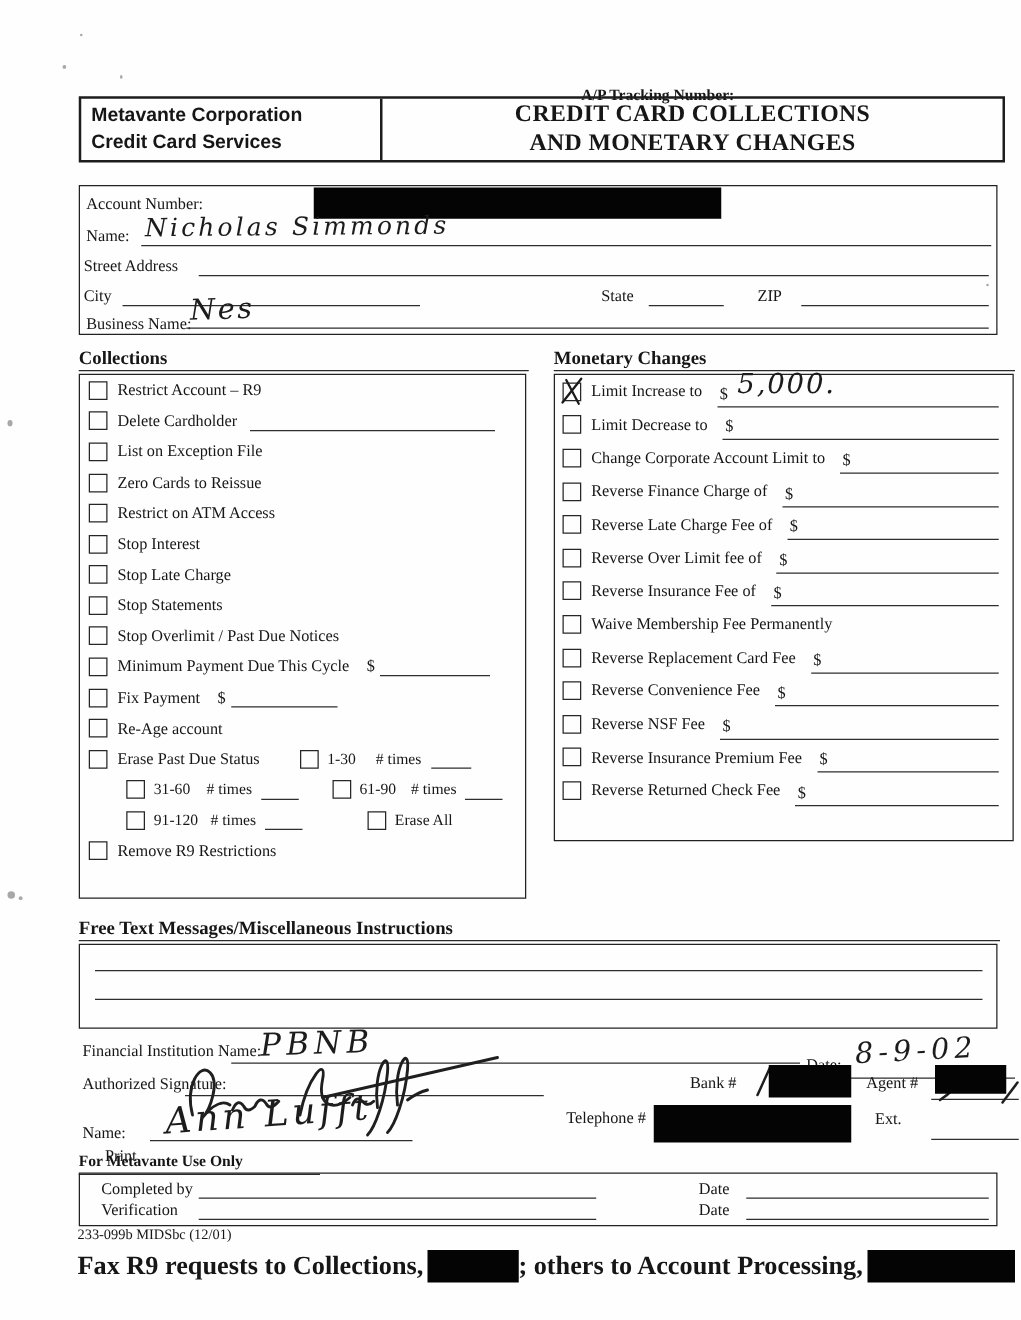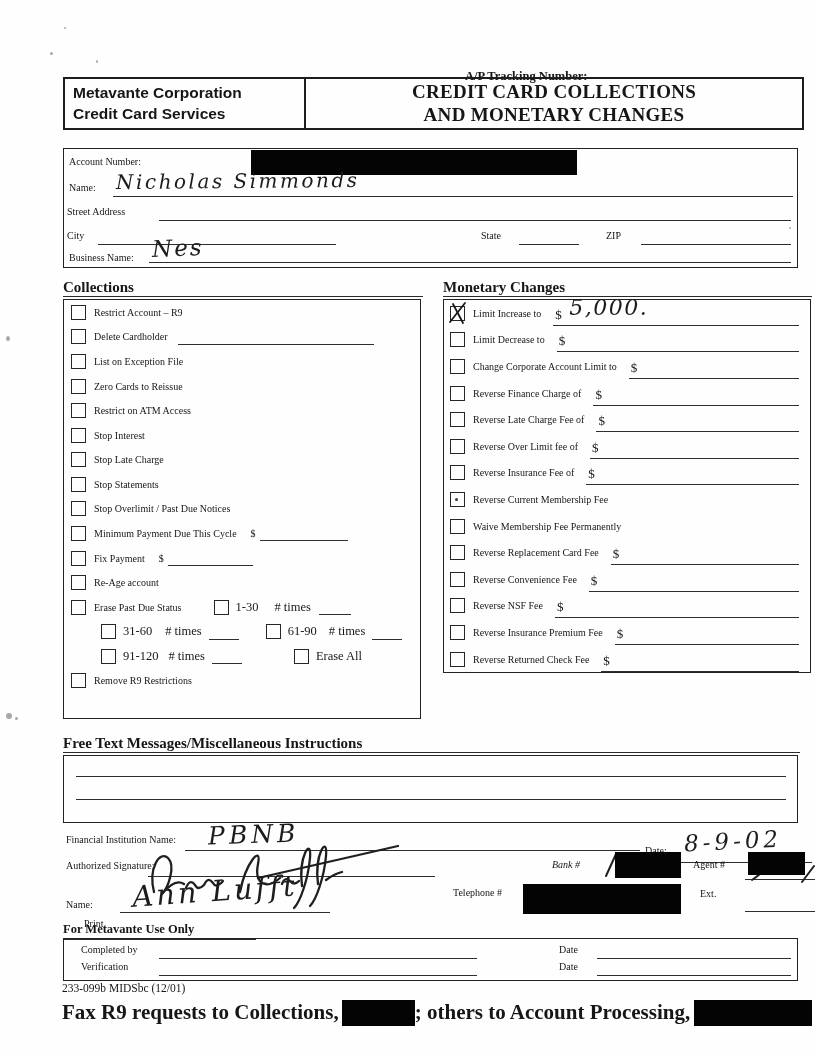--- a/index.html
+++ b/index.html
@@ -1,19 +1,19 @@
 <!DOCTYPE html>
 <html><head>
 <meta charset="utf-8">
 <style>
   html,body{margin:0;padding:0;background:#ffffff;}
   .page{position:relative;width:817px;height:1056px;background:#fefefe;
         font-family:"Liberation Serif",serif;color:#161616;overflow:hidden;}
   .abs{position:absolute;}
-  .lbl{font-size:10px;line-height:1.1;}
+  .lbl{font-size:13px;line-height:1.1;}
   .bold{font-weight:bold;}
   .ln{position:absolute;border-bottom:1.6px solid #2d2d2d;}
   .redact{position:absolute;background:#040404;}
   .box{position:absolute;border:1.8px solid #222;}
   .hw{font-family:"DejaVu Serif",serif;font-style:italic;color:#1c1c1c;white-space:nowrap;}
   
   .hdrbox{position:absolute;left:63px;top:77px;width:737px;height:49px;border:2px solid #1d1d1d;display:flex;}
   .hdr-left{width:231px;border-right:2px solid #1d1d1d;padding:4px 0 0 8px;
             font-family:"Liberation Sans",sans-serif;font-weight:bold;font-size:15.5px;line-height:1.35;}
   .hdr-right{flex:1;text-align:center;font-weight:bold;font-size:19px;line-height:1.2;padding-top:2px;letter-spacing:.3px;}
@@ -225,26 +225,20 @@
         </span>
       </div>
     <div class="m-row">
         <span class="cb"></span>
         <span class="lbl">Reverse Insurance Fee of</span>
         <span class="amt">
           <span class="dollar">$</span>
         </span>
       </div>
     <div class="m-row">
-        <span class="cb">
-          <span class="dotmark"></span>
-        </span>
-        <span class="lbl">Reverse Current Membership Fee</span>
-      </div>
-    <div class="m-row">
         <span class="cb"></span>
         <span class="lbl">Waive Membership Fee Permanently</span>
       </div>
     <div class="m-row">
         <span class="cb"></span>
         <span class="lbl">Reverse Replacement Card Fee</span>
         <span class="amt">
           <span class="dollar">$</span>
         </span>
       </div>
@@ -289,21 +283,21 @@
   <div class="ln" style="left:185px;top:834px;width:455px;height:16px;"></div>
   <div class="abs hw" style="left:208px;top:820px;font-size:25px;letter-spacing:4px;transform:rotate(-2deg);">PBNB</div>
 
   <div class="abs lbl" style="left:645px;top:845px;">Date:</div>
   <div class="ln" style="left:678px;top:846px;width:134px;height:16px;"></div>
   <div class="abs hw" style="left:684px;top:828px;font-size:23px;letter-spacing:4px;transform:rotate(-3deg);">8-9-02</div>
 
   <div class="abs lbl" style="left:66px;top:860px;">Authorized Signature:</div>
   <div class="ln" style="left:148px;top:860px;width:287px;height:16px;"></div>
 
-  <div class="abs lbl" style="left:552px;top:859px;font-style:italic;">Bank #</div>
+  <div class="abs lbl" style="left:552px;top:859px;">Bank #</div>
   <svg class="abs peek" style="left:604px;top:852px;" width="14" height="26" viewBox="0 0 14 26">
       <path d="M2,24 L12,2"></path>
     </svg>
   <div class="redact" style="left:615px;top:852px;width:66px;height:26px;"></div>
 
   <div class="abs lbl" style="left:693px;top:859px;">Agent #</div>
   <div class="ln" style="left:745px;top:863px;width:70px;height:16px;"></div>
   <svg class="abs peek" style="left:750px;top:862px;" width="66" height="22" viewBox="0 0 66 22">
       <path d="M2,18 q6,-4 10,-8"></path>
       <path d="M52,20 L64,4"></path>

